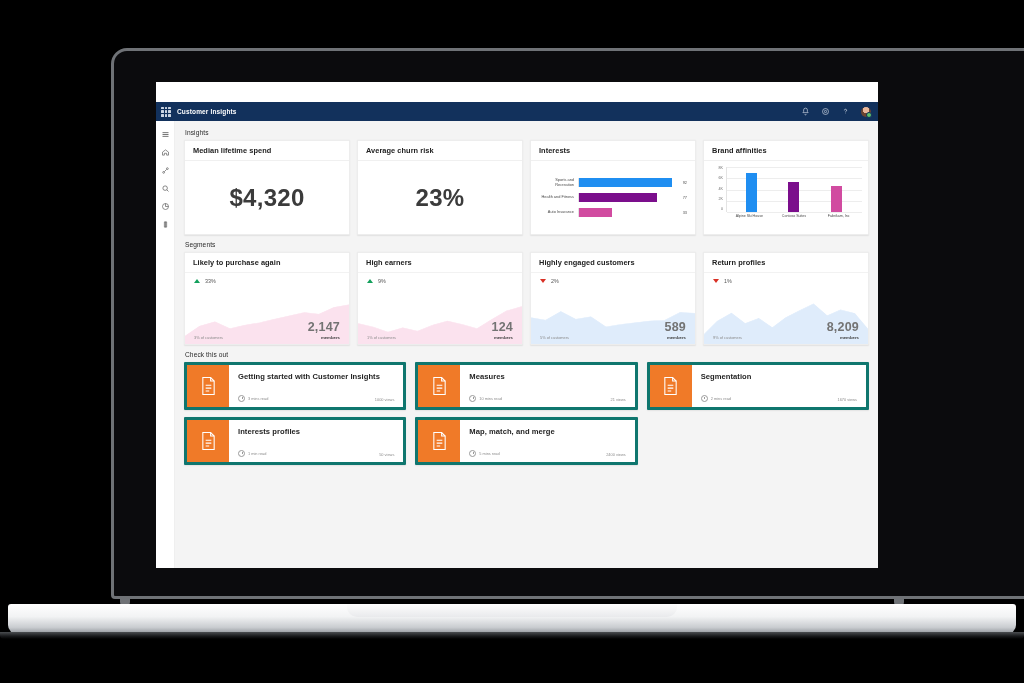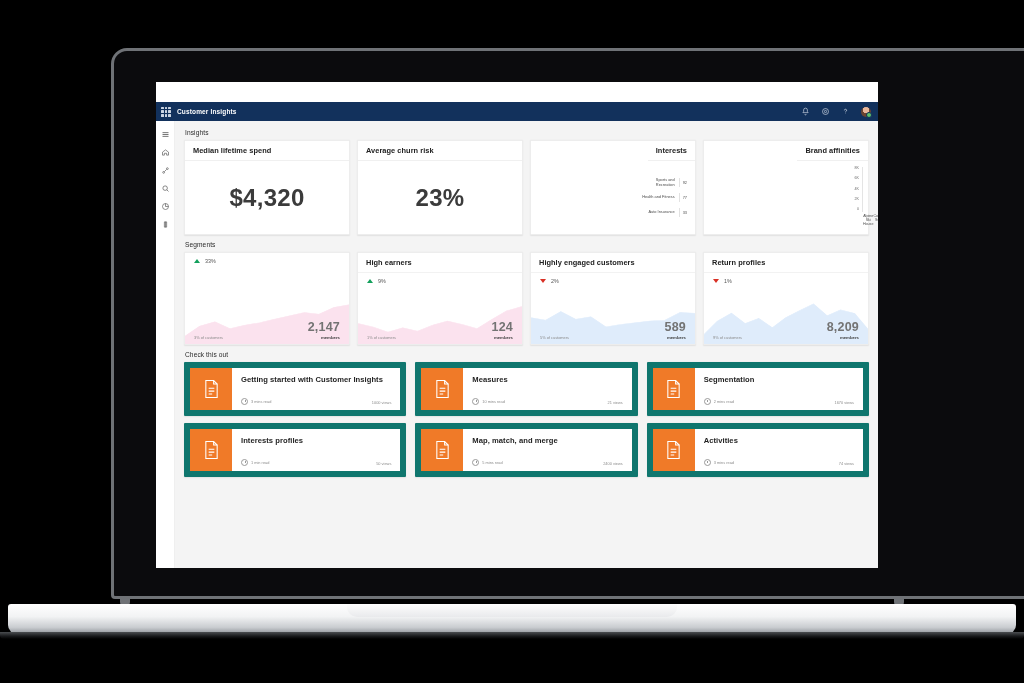--- a/index.html
+++ b/index.html
@@ -69,21 +69,21 @@
     box-shadow:0 .5px 1.4px rgba(0,0,0,.08);box-sizing:border-box;}
   .card-head{padding:5px 8px 5px 8px;border-bottom:1px solid #f0f0f0;}
   .card-title{font-size:7.4px;color:#222;font-weight:600;letter-spacing:.05px;}
 
   
   .kpi{flex:1;height:95px;display:flex;flex-direction:column;}
   .kpi-body{flex:1;display:flex;align-items:center;justify-content:center;}
   .kpi-value{font-size:24px;color:#3b3b3b;font-weight:700;letter-spacing:.3px;}
 
   
-  .chart-card{flex:1;height:95px;display:flex;flex-direction:column;align-items:flex-end;}
+  .chart-card{flex:1;height:95px;display:flex;flex-direction:column;}
   .chart-body{flex:1;padding:6px 8px 6px 5px;box-sizing:border-box;}
   .hbar-rows{display:flex;flex-direction:column;justify-content:center;height:100%;gap:6px;}
   .hbar-row{display:flex;align-items:center;height:9px;}
   .hbar-label{width:38px;text-align:right;font-size:3.9px;line-height:4.4px;color:#4a4a4a;
     padding-right:4px;flex:0 0 auto;}
   .hbar-track{flex:1;position:relative;height:9px;border-left:.5px solid #e2e2e2;}
   .hbar{height:9px;border-radius:0;}
   .hbar-val{font-size:3.9px;color:#555;margin-left:3px;flex:0 0 auto;}
   .hbar-wrap{display:flex;align-items:center;flex:1;}
 
@@ -113,21 +113,21 @@
   .seg-spark{position:absolute;left:0;right:0;bottom:0;height:52px;}
   .seg-spark svg{width:100%;height:100%;display:block;}
   .seg-foot{position:absolute;left:9px;bottom:4px;font-size:3.9px;color:#8a8a8a;}
   .seg-num{position:absolute;right:9px;bottom:11px;font-size:12.5px;color:#737373;
     font-weight:600;letter-spacing:.2px;line-height:12.5px;}
   .seg-members{position:absolute;right:9px;bottom:4px;font-size:4.3px;color:#3d3d3d;font-weight:700;}
 
   
   .tiles-cols{display:flex;gap:9px;}
   .tiles-col{flex:1;display:flex;flex-direction:column;gap:7px;}
-  .tile{background:#fff;border:6px solid #0f766e;border-radius:1px;display:flex;height:42px;
+  .tile{background:#fff;border:3px solid #0f766e;border-radius:1px;display:flex;height:42px;
     box-shadow:0 .5px 1.4px rgba(0,0,0,.07);overflow:hidden;}
   .tile-thumb{width:42px;background:#f07a28;display:flex;align-items:center;justify-content:center;flex:0 0 auto;}
   .tile-thumb svg{width:17px;height:20px;}
   .tile-body{flex:1;padding:7px 8px 0 9px;position:relative;box-sizing:border-box;}
   .tile-title{font-size:7.6px;color:#1f1f1f;font-weight:600;letter-spacing:.05px;}
   .tile-meta{position:absolute;left:9px;bottom:5px;display:flex;align-items:center;gap:3px;}
   .clock{width:5px;height:5px;border:.6px solid #9a9a9a;border-radius:50%;position:relative;flex:0 0 auto;}
   .clock:after{content:"";position:absolute;left:50%;top:1px;width:.6px;height:1.7px;background:#9a9a9a;}
   .tile-read{font-size:3.9px;color:#8c8c8c;}
   .tile-views{position:absolute;right:9px;bottom:5px;font-size:3.9px;color:#8c8c8c;}
@@ -309,20 +309,23 @@
                     </div>
                 </div>
               </div>
             </div>
           </div>
 
           <div class="section-label" style="margin-top:6px;">Segments</div>
 
           <div class="row" id="segments-row">
               <div class="card seg">
+                <div class="seg-head">
+                  <div class="card-title">Likely to purchase again</div>
+                </div>
                 <div class="seg-delta">
                   <span class="tri up"></span>
                   <span class="seg-delta-txt">33%</span>
                 </div>
                 <div class="seg-spark">
                   <svg viewBox="0 0 100 100" preserveAspectRatio="none">
                     <path d="M0,100.0 L0.0,85.2 L9.1,65.6 L18.2,57.4 L27.3,70.5 L36.4,63.9 L45.5,59.0 L54.5,52.4 L63.6,45.9 L72.7,39.3 L81.8,42.6 L90.9,29.5 L100.0,24.6 L100,100 Z" fill="#fbe2ee" stroke="none"></path>
                     <path d="M0.0,85.2 L9.1,65.6 L18.2,57.4 L27.3,70.5 L36.4,63.9 L45.5,59.0 L54.5,52.4 L63.6,45.9 L72.7,39.3 L81.8,42.6 L90.9,29.5 L100.0,24.6" fill="none" stroke="#fbe2ee" stroke-width="0.8"></path>
                   </svg>
                 </div>
@@ -472,37 +475,20 @@
                   </div>
                   <div class="tile-body">
                     <div class="tile-title">Segmentation</div>
                     <div class="tile-meta">
                       <span class="clock"></span>
                       <span class="tile-read">2 mins read</span>
                     </div>
                     <div class="tile-views">1670 views</div>
                   </div>
                 </div>
-                <div class="tile">
-                  <div class="tile-thumb">
-                    <svg viewBox="0 0 24 28" fill="none" stroke="#fff" stroke-width="1.5">
-                      <path d="M4 2h11l5 5v19H4z"></path>
-                      <path d="M15 2v5h5"></path>
-                      <path d="M8 13h8M8 17h8M8 21h5"></path>
-                    </svg>
-                  </div>
-                  <div class="tile-body">
-                    <div class="tile-title">Activities</div>
-                    <div class="tile-meta">
-                      <span class="clock"></span>
-                      <span class="tile-read">3 mins read</span>
-                    </div>
-                    <div class="tile-views">74 views</div>
-                  </div>
-                </div>
               </div>
             </div>
 
         </div>
       </div>
 
     </div>
   </div>
 
   <div class="laptop-base"></div>

